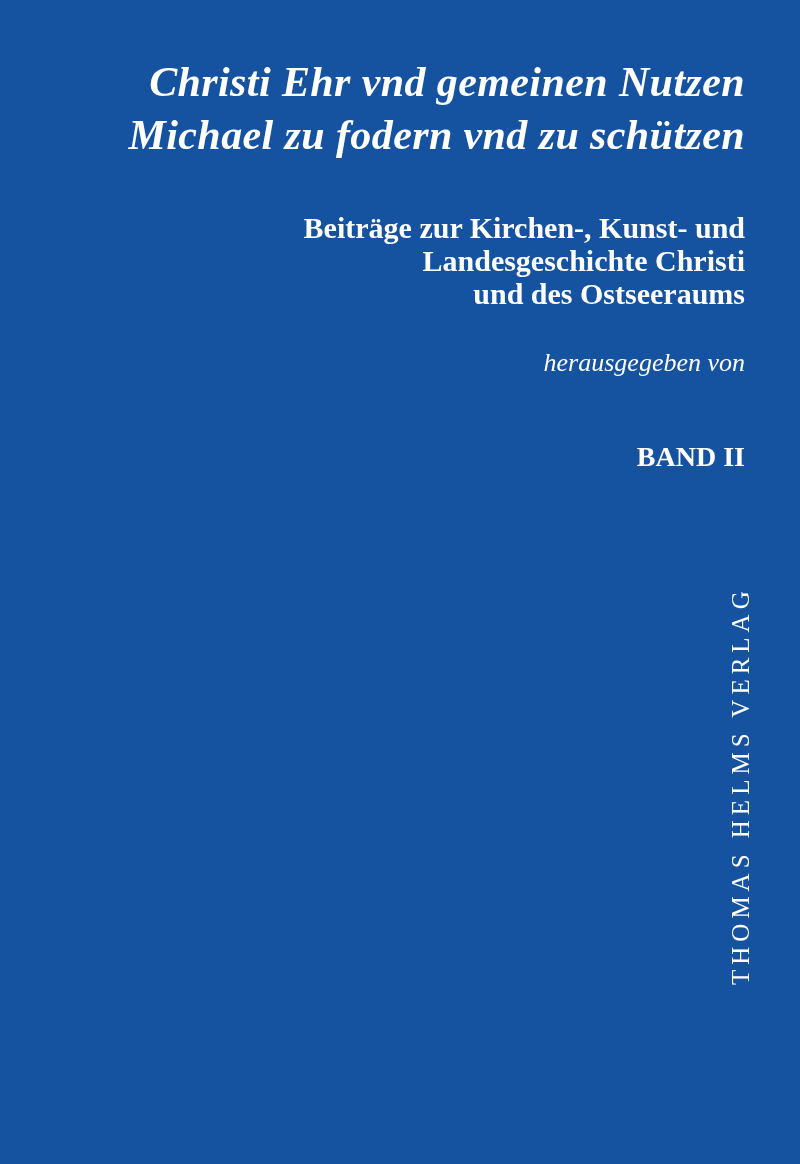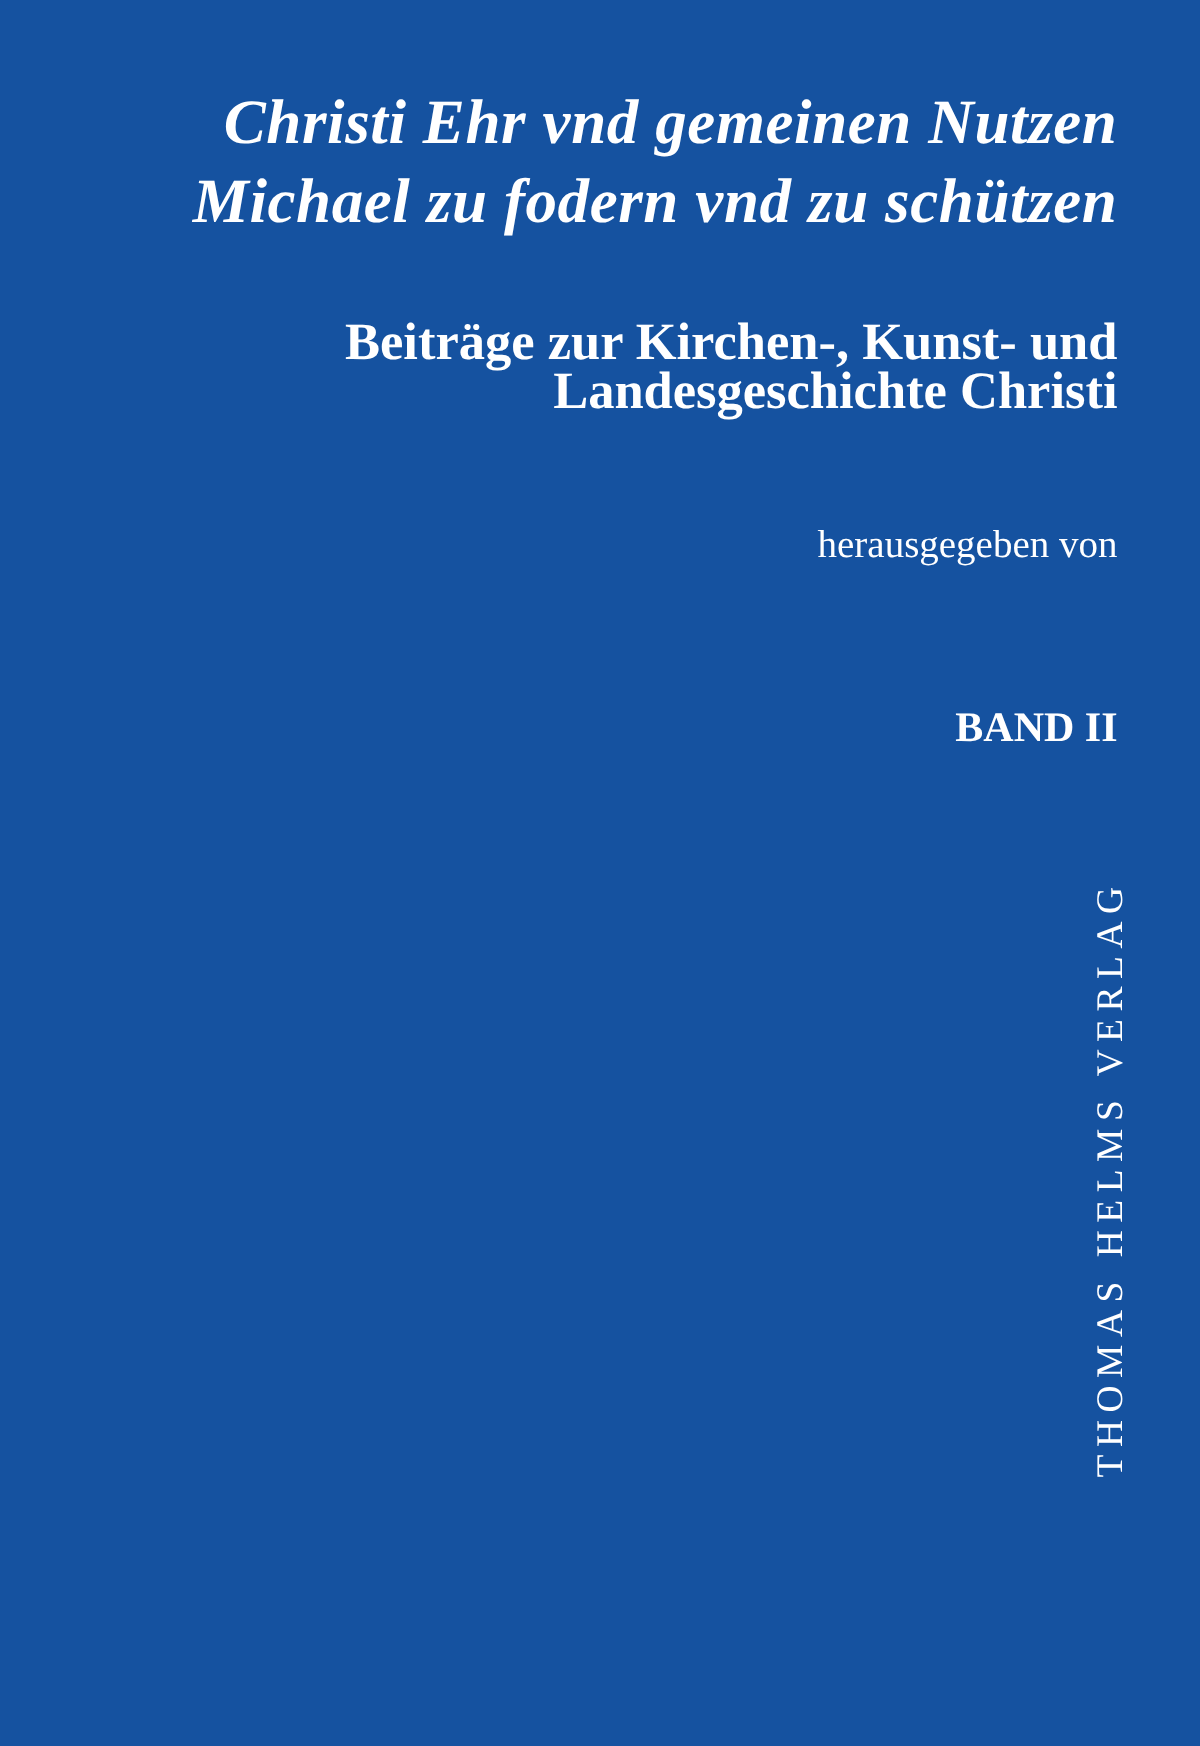--- a/index.html
+++ b/index.html
@@ -5,42 +5,43 @@
   :root{ --bg:#1552a0; --fg:#ffffff; }
   html,body{margin:0;padding:0;}
   body{
     width:800px;height:1164px;position:relative;overflow:hidden;
     background:var(--bg);color:var(--fg);
     font-family:"Liberation Serif", serif;
   }
   .abs{position:absolute;}
   .txt{right:55px;text-align:right;white-space:nowrap;}
   .title{top:56px;font-style:italic;font-weight:bold;font-size:42px;line-height:53px;letter-spacing:.4px;}
-  .subtitle{top:211px;font-weight:bold;font-size:35px;line-height:33px;}
-  .editors{top:348px;font-size:26px;line-height:30px;}
-  .band{top:470px;font-weight:bold;font-size:28px;line-height:32px;}
+  .subtitle{top:211px;font-weight:bold;font-size:30px;line-height:33px;}
+  .editors{top:348px;font-size:26px;line-height:30px;font-style:italic;}
+  .band{top:441px;font-weight:bold;font-size:28px;line-height:32px;}
   .volume{top:510px;font-weight:bold;font-size:27px;line-height:32px;}
   .publisher{
     left:572px;top:800px;width:340px;height:30px;
     transform:rotate(-90deg);transform-origin:center center;
     text-align:center;font-size:25px;letter-spacing:5px;white-space:nowrap;
   }
   .art{left:0;top:584px;width:800px;height:580px;}
 </style>
 </head>
 <body>
 
 <div class="abs txt title">
   <div>Christi Ehr vnd gemeinen Nutzen</div>
   <div>Michael zu fodern vnd zu schützen</div>
 </div>
 
 <div class="abs txt subtitle">
   <div>Beiträge zur Kirchen-, Kunst- und</div>
   <div>Landesgeschichte Christi</div>
+  <div>und des Ostseeraums</div>
 </div>
 
 <div class="abs txt editors">
   <div>herausgegeben von</div>
 </div>
 
 <div class="abs txt band">BAND II</div>
 <div class="abs txt volume">
 </div>
 

